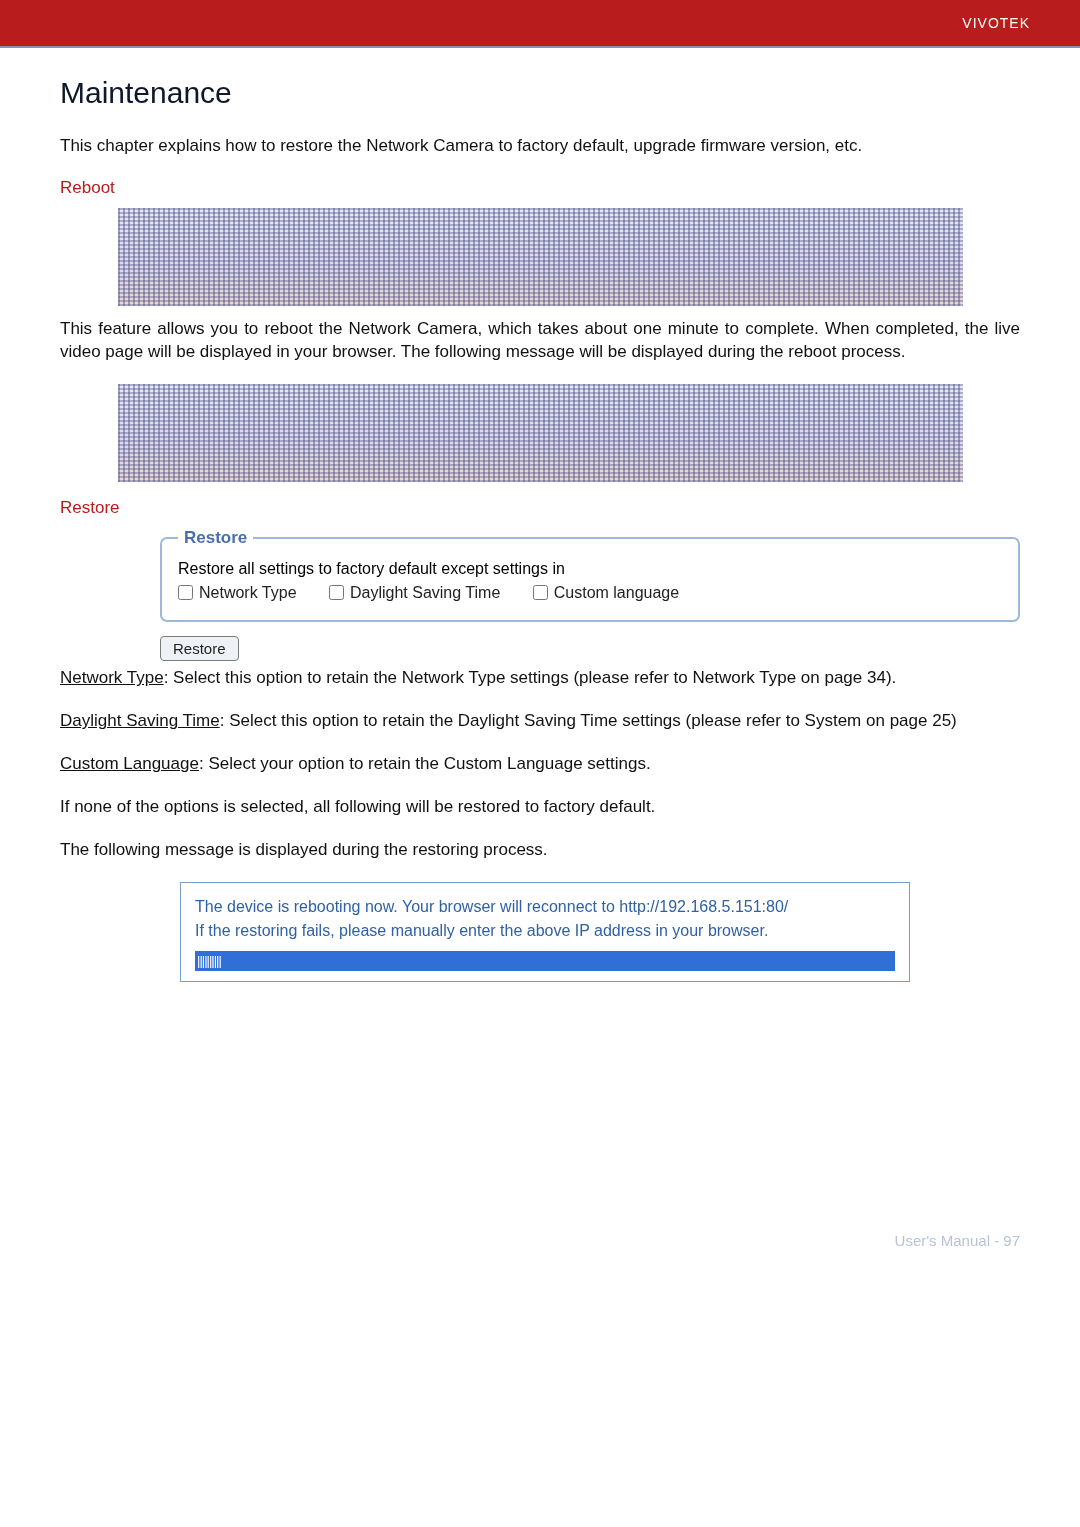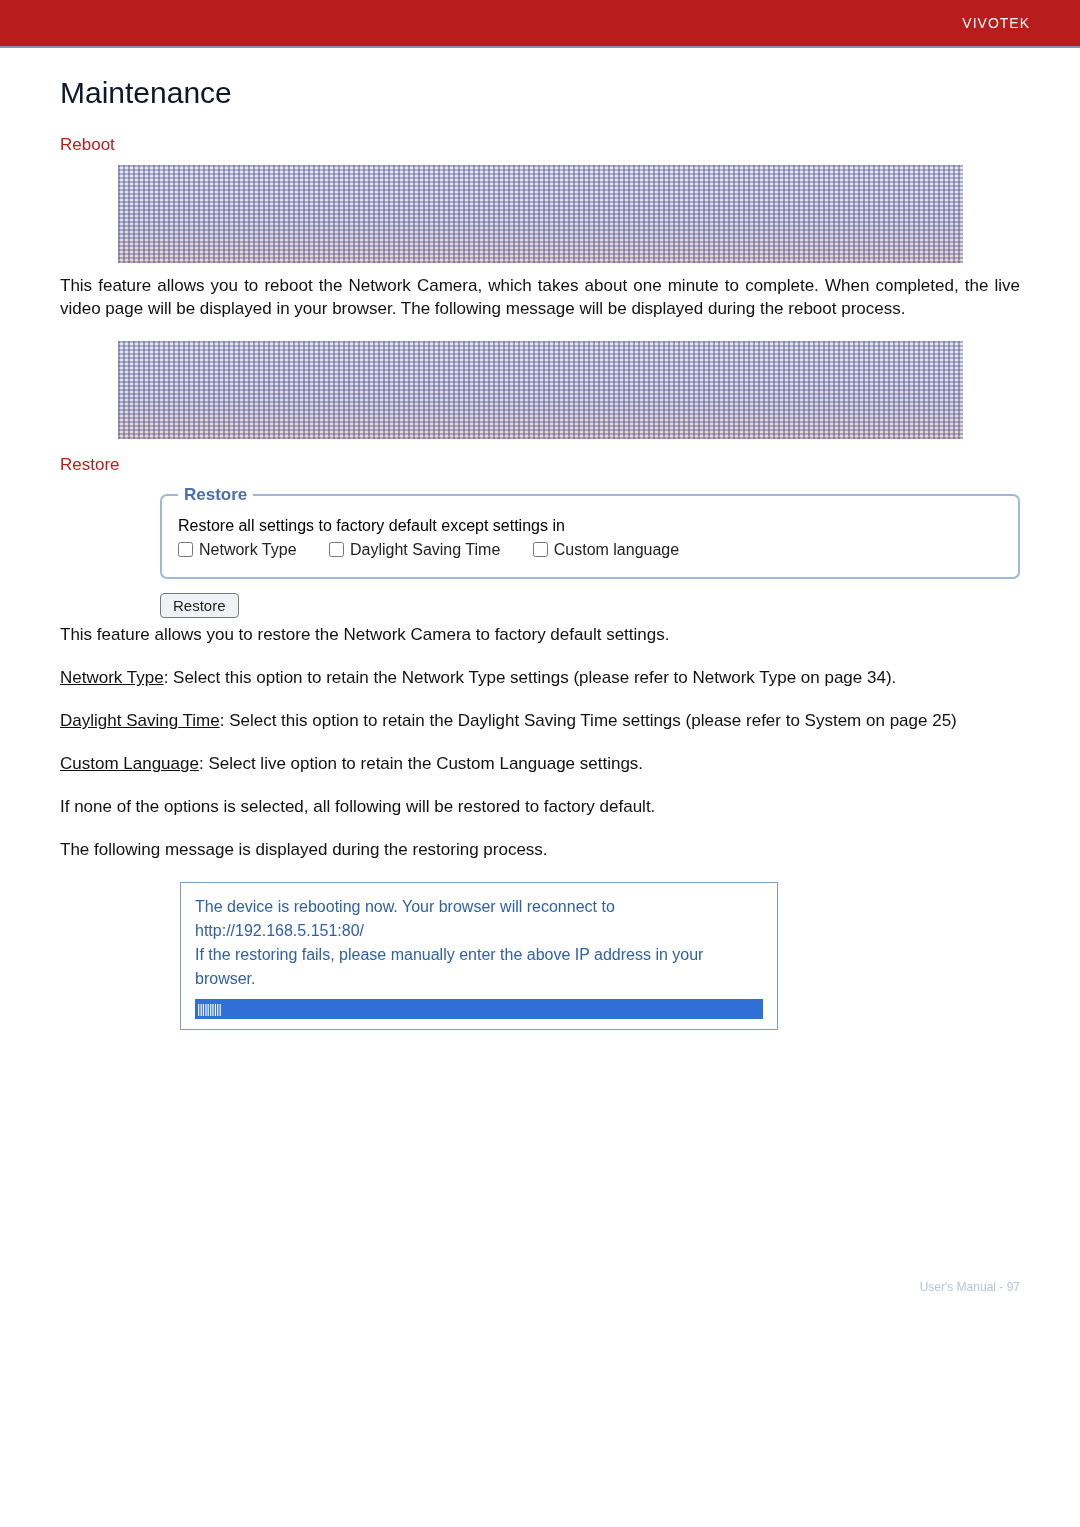--- a/index.html
+++ b/index.html
@@ -88,21 +88,21 @@
     border-radius: 4px;
     padding: 3px 12px;
     font-size: 15px;
     color: #222;
     cursor: pointer;
   }
   .u { text-decoration: underline; }
   .message-box {
     border: 1px solid #7aa0c8;
     margin: 8px 0 0 120px;
-    width: 598px;
+    width: 730px;
     padding: 12px 14px 10px 14px;
   }
   .message-box .msg-line {
     color: #2f61a6;
     font-size: 16px;
     line-height: 1.5;
   }
   .progress {
     margin-top: 8px;
     height: 20px;
@@ -114,37 +114,38 @@
     position: absolute;
     left: 2px; top: 2px;
     color: #ffffff;
     font-size: 13px;
     letter-spacing: -1px;
   }
   .footer {
     text-align: right;
     padding: 0 60px 50px 0;
     color: #b9c3d6;
-    font-size: 12px;
+    font-size: 15px;
     margin-top: 210px;
   }
   .spacer-sm { height: 4px; }
 </style>
 </head>
 <body>
 
 <div class="header-bar">
   <span>VIVOTEK</span>
 </div>
 <div class="divider-line"></div>
 
 <div class="content">
 
   <h1>Maintenance</h1>
 
+  <p class="body-text">This chapter explains how to restore the Network Camera to factory default, upgrade firmware version, etc.</p>
 
   <div class="section-title">Reboot</div>
 
   <div class="corrupt-box"></div>
 
   <p class="body-text">This feature allows you to reboot the Network Camera, which takes about one minute to complete. When completed, the live video page will be displayed in your browser. The following message will be displayed during the reboot process.</p>
 
   <div class="corrupt-box"></div>
 
 
@@ -166,32 +167,31 @@
       </label>
       <label class="cb-item">
         <input type="checkbox" style="">
         <span>Custom language</span>
       </label>
     </div>
   </fieldset>
 
   <button class="restore-btn">Restore</button>
 
-  <p class="body-text">This feature allows you to restore the Network Camera to factory default settings.</p>
 
   <p class="body-text">
     <span class="u">Network Type</span><span>: Select this option to retain the Network Type settings (please refer to Network Type on page 34).</span>
   </p>
 
   <p class="body-text">
     <span class="u">Daylight Saving Time</span><span>: Select this option to retain the Daylight Saving Time settings (please refer to System on page 25)</span>
   </p>
 
   <p class="body-text">
-    <span class="u">Custom Language</span><span>: Select live option to retain the Custom Language settings.</span>
+    <span class="u">Custom Language</span><span>: Select your option to retain the Custom Language settings.</span>
   </p>
 
   <p class="body-text">If none of the options is selected, all following will be restored to factory default.</p>
 
   <p class="body-text">The following message is displayed during the restoring process.</p>
 
   <div class="message-box">
     <div class="msg-line">The device is rebooting now. Your browser will reconnect to http://192.168.5.151:80/</div>
     <div class="msg-line">If the restoring fails, please manually enter the above IP address in your browser.</div>
     <div class="progress">

